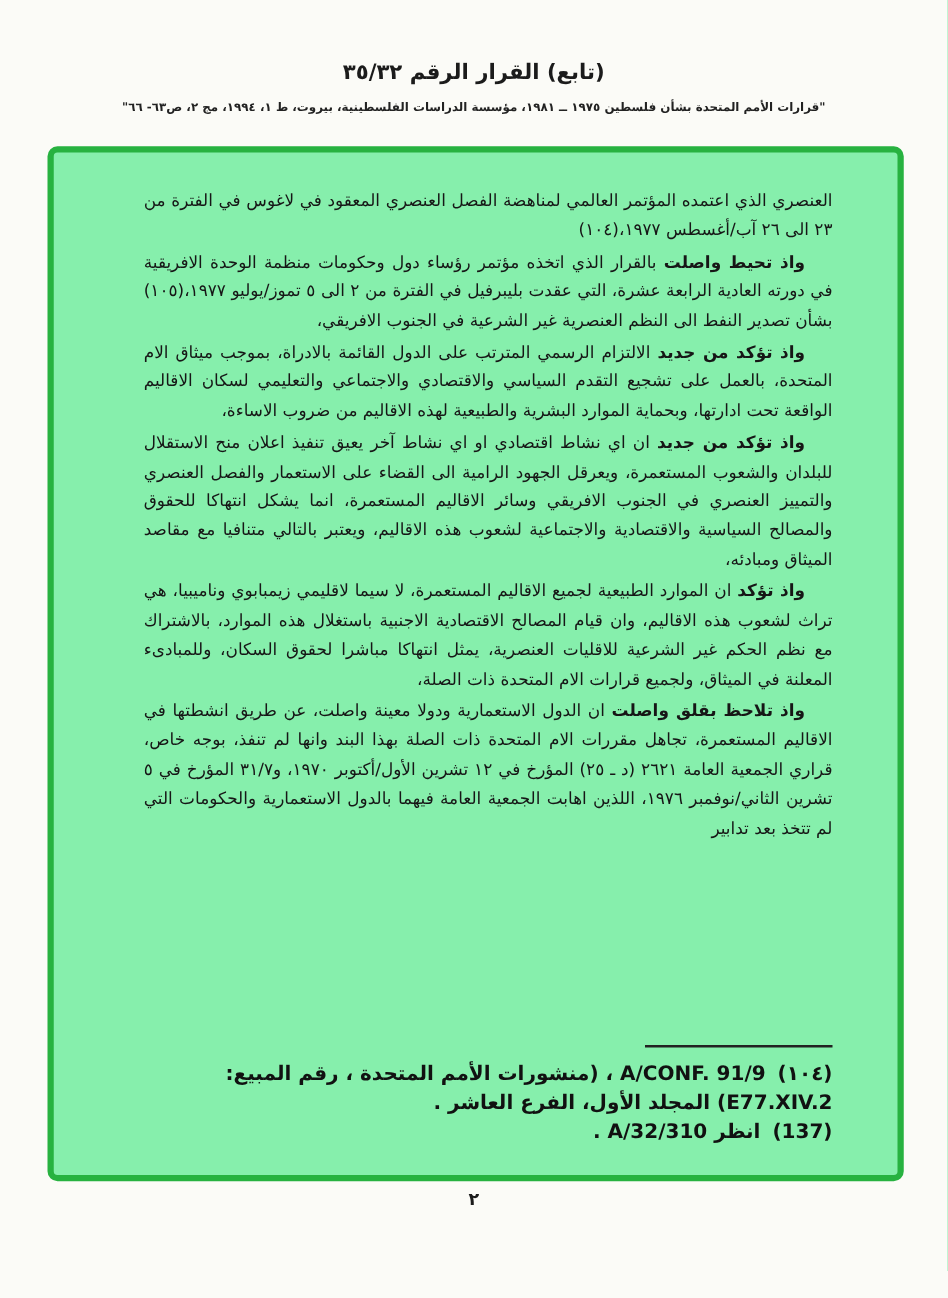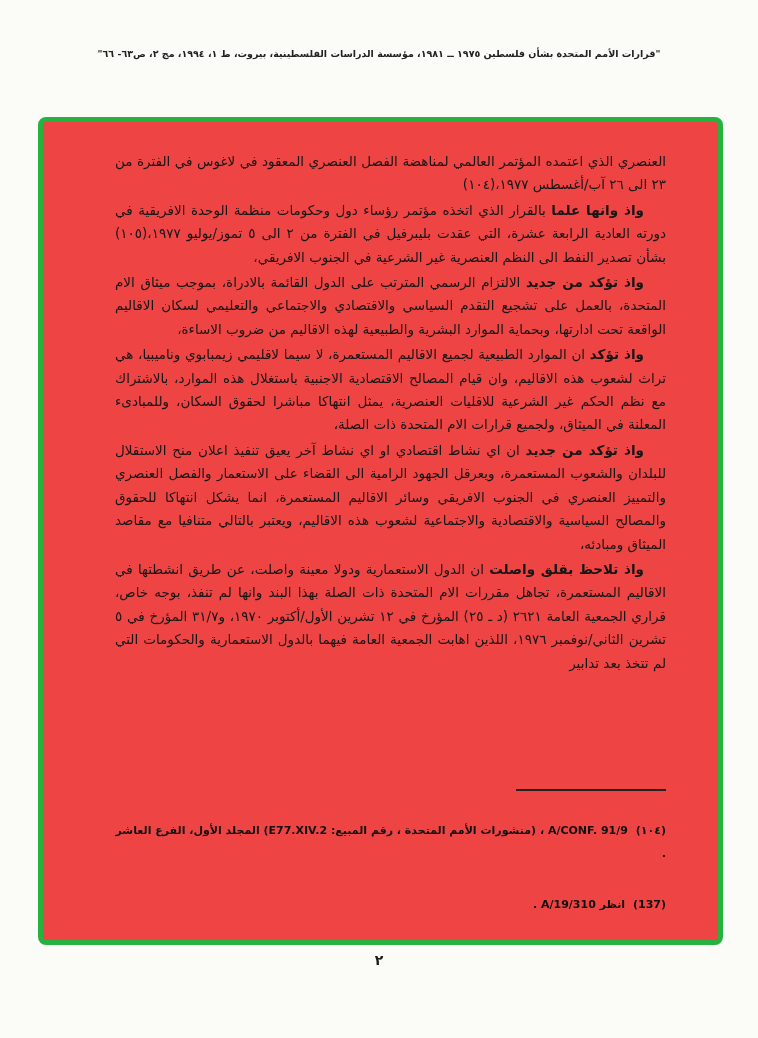--- a/index.html
+++ b/index.html
@@ -26,21 +26,21 @@
     font-size:9.5px; font-weight:bold; color:#222;
   }
 
   
   .green-frame {
     position:absolute;
     left:38px; top:117px;
     width:685px; height:828px;
     border:5px solid #27b240;
     border-radius:8px;
-    background:#ef4444;
+    background:#86efac;
   }
 
   
   .text-block {
     position:absolute;
     top:28px; right:52px; left:72px;
     direction:rtl;
     text-align:justify;
     font-size:13.5px;
     line-height:23.4px;
@@ -55,90 +55,90 @@
     position:absolute;
     right:52px; left:72px; bottom:24px;
     direction:rtl;
   }
   .fn-sep {
     width:150px;
     border-top:2px solid #222;
     margin-bottom:9px;
   }
   .footnote {
-    font-size:11px;
+    font-size:16px;
     line-height:23px;
     font-weight:bold;
     color:#111;
-    margin-top:28px;
   }
   .fn-marker { margin-left:4px; }
 
   
   .page-number {
     position:absolute; top:952px; left:0; right:0;
     text-align:center;
     font-size:14px; font-weight:bold;
   }
 </style>
 </head>
 <body>
 
 <div class="page">
 
   <header class="doc-header">
+    <h1 class="title">(تابع) القرار الرقم ٣٥/٣٢</h1>
     <div class="source">"قرارات الأمم المتحدة بشأن فلسطين ١٩٧٥ ــ ١٩٨١، مؤسسة الدراسات الفلسطينية، بيروت، ط ١، ١٩٩٤، مج ٢، ص٦٣- ٦٦"</div>
   </header>
 
   <div class="green-frame">
 
     <div class="text-block">
 
       <p class="para first">
         <span class="ptext">العنصري الذي اعتمده المؤتمر العالمي لمناهضة الفصل العنصري المعقود في لاغوس في الفترة من ٢٣ الى ٢٦ آب/أغسطس ١٩٧٧،(١٠٤)</span>
       </p>
 
       <p class="para">
-        <b class="lead">واذ وانها علما</b>
+        <b class="lead">واذ تحيط واصلت</b>
         <span class="ptext">بالقرار الذي اتخذه مؤتمر رؤساء دول وحكومات منظمة الوحدة الافريقية في دورته العادية الرابعة عشرة، التي عقدت بليبرفيل في الفترة من ٢ الى ٥ تموز/يوليو ١٩٧٧،(١٠٥) بشأن تصدير النفط الى النظم العنصرية غير الشرعية في الجنوب الافريقي،</span>
       </p>
 
       <p class="para">
         <b class="lead">واذ تؤكد من جديد</b>
         <span class="ptext">الالتزام الرسمي المترتب على الدول القائمة بالادراة، بموجب ميثاق الام المتحدة، بالعمل على تشجيع التقدم السياسي والاقتصادي والاجتماعي والتعليمي لسكان الاقاليم الواقعة تحت ادارتها، وبحماية الموارد البشرية والطبيعية لهذه الاقاليم من ضروب الاساءة،</span>
       </p>
 
       <p class="para">
-        <b class="lead">واذ تؤكد</b>
-        <span class="ptext">ان الموارد الطبيعية لجميع الاقاليم المستعمرة، لا سيما لاقليمي زيمبابوي وناميبيا، هي تراث لشعوب هذه الاقاليم، وان قيام المصالح الاقتصادية الاجنبية باستغلال هذه الموارد، بالاشتراك مع نظم الحكم غير الشرعية للاقليات العنصرية، يمثل انتهاكا مباشرا لحقوق السكان، وللمبادىء المعلنة في الميثاق، ولجميع قرارات الام المتحدة ذات الصلة،</span>
+        <b class="lead">واذ تؤكد من جديد</b>
+        <span class="ptext">ان اي نشاط اقتصادي او اي نشاط آخر يعيق تنفيذ اعلان منح الاستقلال للبلدان والشعوب المستعمرة، ويعرقل الجهود الرامية الى القضاء على الاستعمار والفصل العنصري والتمييز العنصري في الجنوب الافريقي وسائر الاقاليم المستعمرة، انما يشكل انتهاكا للحقوق والمصالح السياسية والاقتصادية والاجتماعية لشعوب هذه الاقاليم، ويعتبر بالتالي متنافيا مع مقاصد الميثاق ومبادئه،</span>
       </p>
 
       <p class="para">
-        <b class="lead">واذ تؤكد من جديد</b>
-        <span class="ptext">ان اي نشاط اقتصادي او اي نشاط آخر يعيق تنفيذ اعلان منح الاستقلال للبلدان والشعوب المستعمرة، ويعرقل الجهود الرامية الى القضاء على الاستعمار والفصل العنصري والتمييز العنصري في الجنوب الافريقي وسائر الاقاليم المستعمرة، انما يشكل انتهاكا للحقوق والمصالح السياسية والاقتصادية والاجتماعية لشعوب هذه الاقاليم، ويعتبر بالتالي متنافيا مع مقاصد الميثاق ومبادئه،</span>
+        <b class="lead">واذ تؤكد</b>
+        <span class="ptext">ان الموارد الطبيعية لجميع الاقاليم المستعمرة، لا سيما لاقليمي زيمبابوي وناميبيا، هي تراث لشعوب هذه الاقاليم، وان قيام المصالح الاقتصادية الاجنبية باستغلال هذه الموارد، بالاشتراك مع نظم الحكم غير الشرعية للاقليات العنصرية، يمثل انتهاكا مباشرا لحقوق السكان، وللمبادىء المعلنة في الميثاق، ولجميع قرارات الام المتحدة ذات الصلة،</span>
       </p>
 
       <p class="para">
         <b class="lead">واذ تلاحظ بقلق واصلت</b>
         <span class="ptext">ان الدول الاستعمارية ودولا معينة واصلت، عن طريق انشطتها في الاقاليم المستعمرة، تجاهل مقررات الام المتحدة ذات الصلة بهذا البند وانها لم تنفذ، بوجه خاص، قراري الجمعية العامة ٢٦٢١ (د ـ ٢٥) المؤرخ في ١٢ تشرين الأول/أكتوبر ١٩٧٠، و٣١/٧ المؤرخ في ٥ تشرين الثاني/نوفمبر ١٩٧٦، اللذين اهابت الجمعية العامة فيهما بالدول الاستعمارية والحكومات التي لم تتخذ بعد تدابير</span>
       </p>
 
     </div>
 
     <div class="footnote-area">
       <div class="fn-sep"></div>
 
       <div class="footnote">
         <span class="fn-marker">(١٠٤)</span>
         <span class="fn-text">A/CONF. 91/9 ، (منشورات الأمم المتحدة ، رقم المبيع: E77.XIV.2) المجلد الأول، الفرع العاشر .</span>
       </div>
 
       <div class="footnote">
         <span class="fn-marker">(137)</span>
-        <span class="fn-text">انظر A/19/310 .</span>
+        <span class="fn-text">انظر A/32/310 .</span>
       </div>
     </div>
 
   </div>
 
   <div class="page-number">٢</div>
 
 </div>
 
 </body></html>

